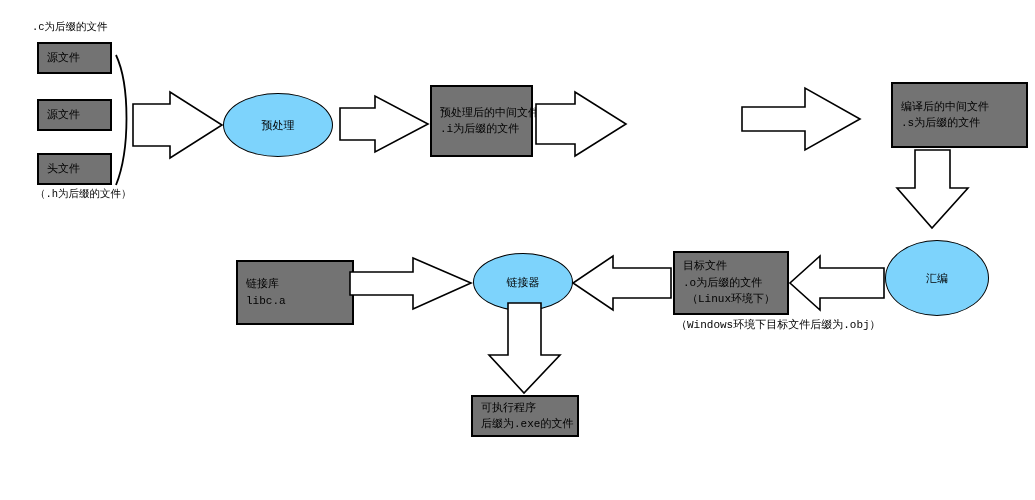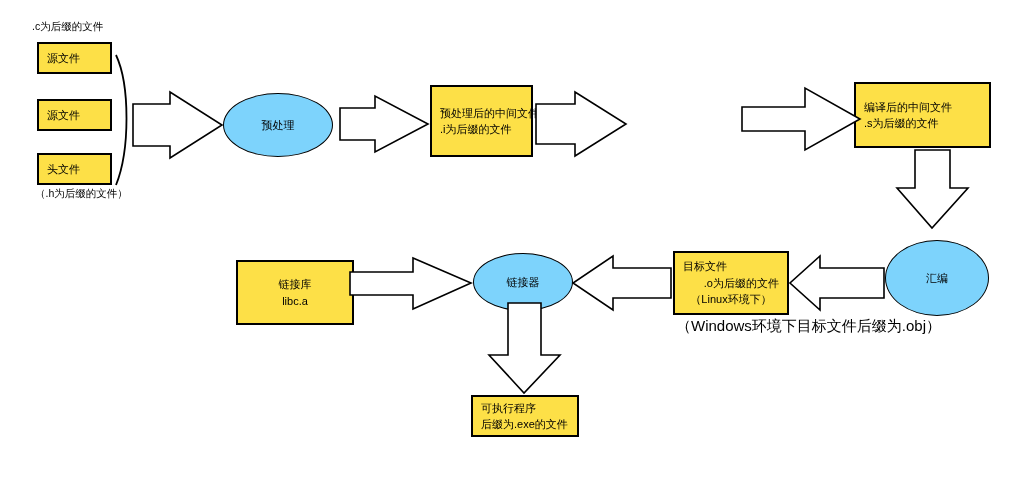--- a/index.html
+++ b/index.html
@@ -5,28 +5,28 @@
   html, body {
     margin: 0;
     padding: 0;
     background: #ffffff;
   }
   #canvas {
     position: relative;
     width: 1035px;
     height: 500px;
     background: #ffffff;
-    font-family: Liberation Sans, sans-serif;
+    font-family: Liberation Mono, monospace;
     overflow: hidden;
   }
   .node-box {
     position: absolute;
     box-sizing: border-box;
     border: 2px solid #000000;
-    background: #fde047;
+    background: #737373;
     display: flex;
     flex-direction: column;
     justify-content: center;
     padding: 4px 8px;
   }
   .node-box .line {
     font-size: 11px;
     color: #000000;
     line-height: 1.5;
     white-space: nowrap;
@@ -46,21 +46,21 @@
     font-size: 11px;
     color: #000000;
     white-space: nowrap;
   }
   .caption {
     position: absolute;
     font-size: 10.5px;
     color: #000000;
     white-space: nowrap;
   }
-  .caption.big { font-size: 15px; }
+  .caption.big { font-size: 11px; }
   svg.overlay {
     position: absolute;
     left: 0;
     top: 0;
     width: 1035px;
     height: 500px;
     pointer-events: none;
   }
   svg.overlay path, svg.overlay polygon {
     fill: #ffffff;
@@ -100,36 +100,36 @@
   <div class="ellipse" style="left:223px; top:93px; width:110px; height:64px;">
     <div class="line">预处理</div>
   </div>
 
   <div class="node-box" style="left:430px; top:85px; width:103px; height:72px;">
     <div class="line">预处理后的中间文件</div>
     <div class="line">.i为后缀的文件</div>
   </div>
 
 
-  <div class="node-box" style="left:854px; top:82px; width:137px; height:66px;">
+  <div class="node-box" style="left:891px; top:82px; width:137px; height:66px;">
     <div class="line">编译后的中间文件</div>
     <div class="line">.s为后缀的文件</div>
   </div>
 
   <div class="ellipse" style="left:885px; top:240px; width:104px; height:76px;">
     <div class="line">汇编</div>
   </div>
 
   <div class="node-box center" style="left:673px; top:251px; width:116px; height:64px;">
     <div class="line" style="text-align:left;">目标文件</div>
-    <div class="line" style="text-align:right;">.o为后缀的文件</div>
+    <div class="line" style="text-align:left;">.o为后缀的文件</div>
     <div class="line">（Linux环境下）</div>
   </div>
 
-  <div class="node-box" style="left:236px; top:260px; width:118px; height:65px;text-align:center;">
+  <div class="node-box" style="left:236px; top:260px; width:118px; height:65px;">
     <div class="line">链接库</div>
     <div class="line">libc.a</div>
   </div>
 
   <div class="ellipse" style="left:473px; top:253px; width:100px; height:58px;">
     <div class="line">链接器</div>
   </div>
 
   <div class="node-box" style="left:471px; top:395px; width:108px; height:42px;">
     <div class="line">可执行程序</div>

